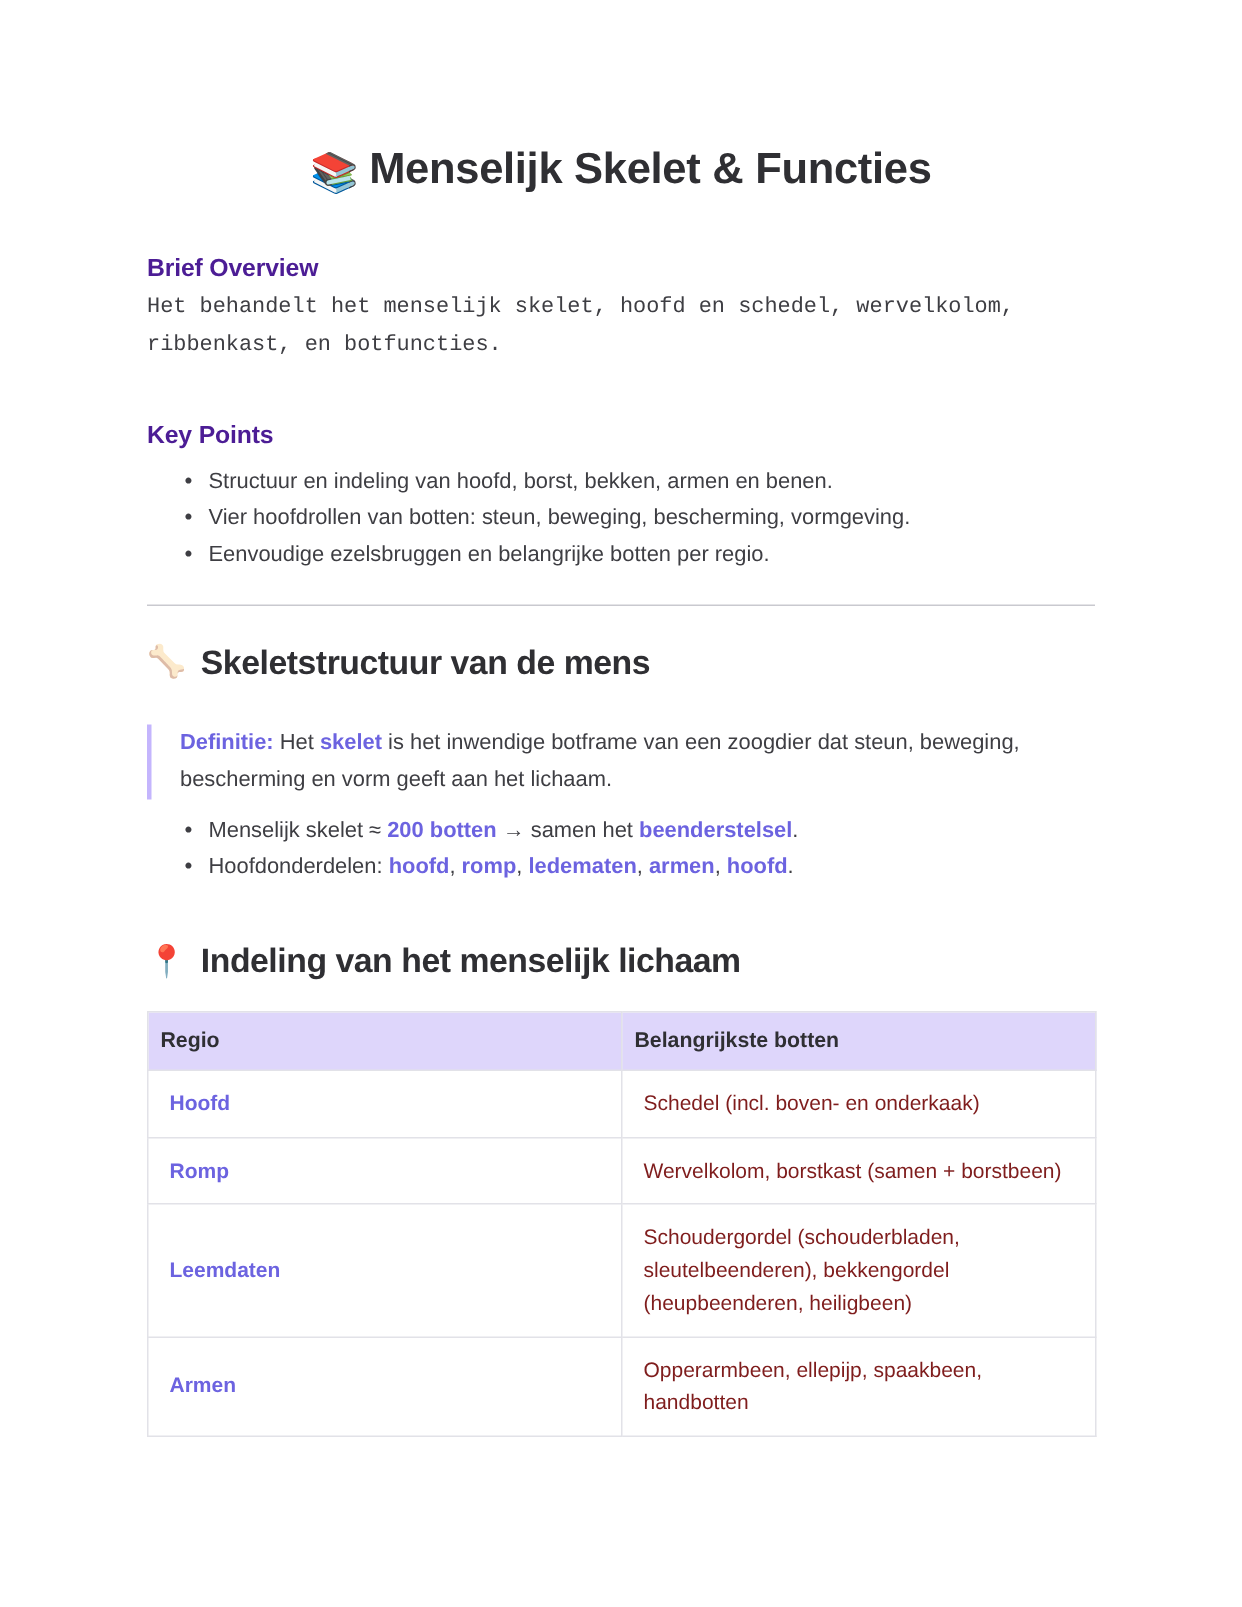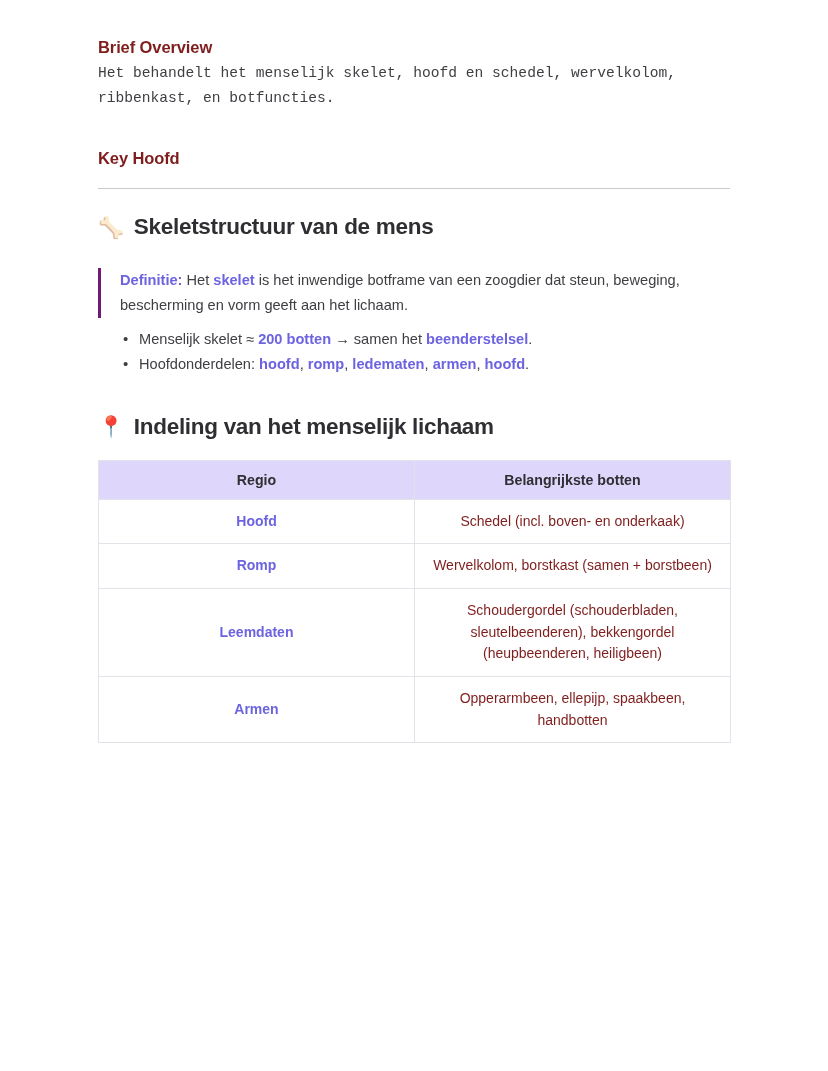--- a/index.html
+++ b/index.html
@@ -46,21 +46,21 @@
     vertical-align: -2px;
     margin-right: 7px;
   }
 
   
   .sub-head {
     margin: 0;
     padding-top: 38px;
     font-size: 16.5px;
     font-weight: bold;
-    color: #7f1d1d;
+    color: #4c1d95;
     letter-spacing: -0.1px;
   }
 
   
   p.body-text {
     margin: 0;
     padding-top: 19px;
     font-size: 14.6px;
     line-height: 1.72;
     color: #3e3e43;
@@ -122,21 +122,21 @@
     line-height: 1;
   }
   .section-head.spaced {
     padding-top: 36px;
   }
 
   
   blockquote.definition {
     margin: 0;
     padding: 0 0 0 19px;
-    border-left: 3px solid #701a75;
+    border-left: 3px solid #c4b5fd;
     font-size: 14.6px;
     line-height: 1.72;
     color: #3e3e43;
   }
   .quote-wrap {
     padding-top: 28px;
   }
 
   
   .table-wrap {
@@ -144,21 +144,21 @@
   }
   table.regio-table {
     width: 632px;
     border-collapse: collapse;
     table-layout: fixed;
     font-size: 14px;
   }
   table.regio-table th,
   table.regio-table td {
     border: 1px solid #e2e2e8;
-    text-align: center;
+    text-align: left;
     vertical-align: middle;
   }
   table.regio-table th {
     background: #ded6fb;
     color: #2f2f33;
     font-weight: bold;
     font-size: 14.2px;
     padding: 11px 8px;
   }
   table.regio-table td {
@@ -172,28 +172,36 @@
   }
   table.regio-table col.c1 { width: 316px; }
   table.regio-table col.c2 { width: 316px; }
 </style>
 </head>
 <body>
 
 <div class="page">
   <div class="content">
 
+    <h1 class="doc-title">
+      <span class="emoji">📚</span><span>Menselijk Skelet &amp; Functies</span>
+    </h1>
 
     <h3 class="sub-head">Brief Overview</h3>
 
 
     <p class="body-text tight">Het behandelt het menselijk skelet, hoofd en schedel, wervelkolom, ribbenkast, en botfuncties.</p>
 
-    <h3 class="sub-head">Key Hoofd</h3>
-
+    <h3 class="sub-head">Key Points</h3>
+
+    <ul class="bullets">
+      <li>Structuur en indeling van hoofd, borst, bekken, armen en benen.</li>
+      <li>Vier hoofdrollen van botten: steun, beweging, bescherming, vormgeving.</li>
+      <li>Eenvoudige ezelsbruggen en belangrijke botten per regio.</li>
+    </ul>
 
     <hr class="rule">
 
     <h2 class="section-head">
       <span class="emoji">🦴</span>
         <span>Skeletstructuur van de mens</span>
     </h2>
 
     <div class="quote-wrap">
       <blockquote class="definition"><span class="accent">Definitie:</span><span> Het </span><span class="accent">skelet</span><span> is het inwendige botframe van een zoogdier dat steun, beweging, bescherming en vorm geeft aan het lichaam.</span></blockquote>

